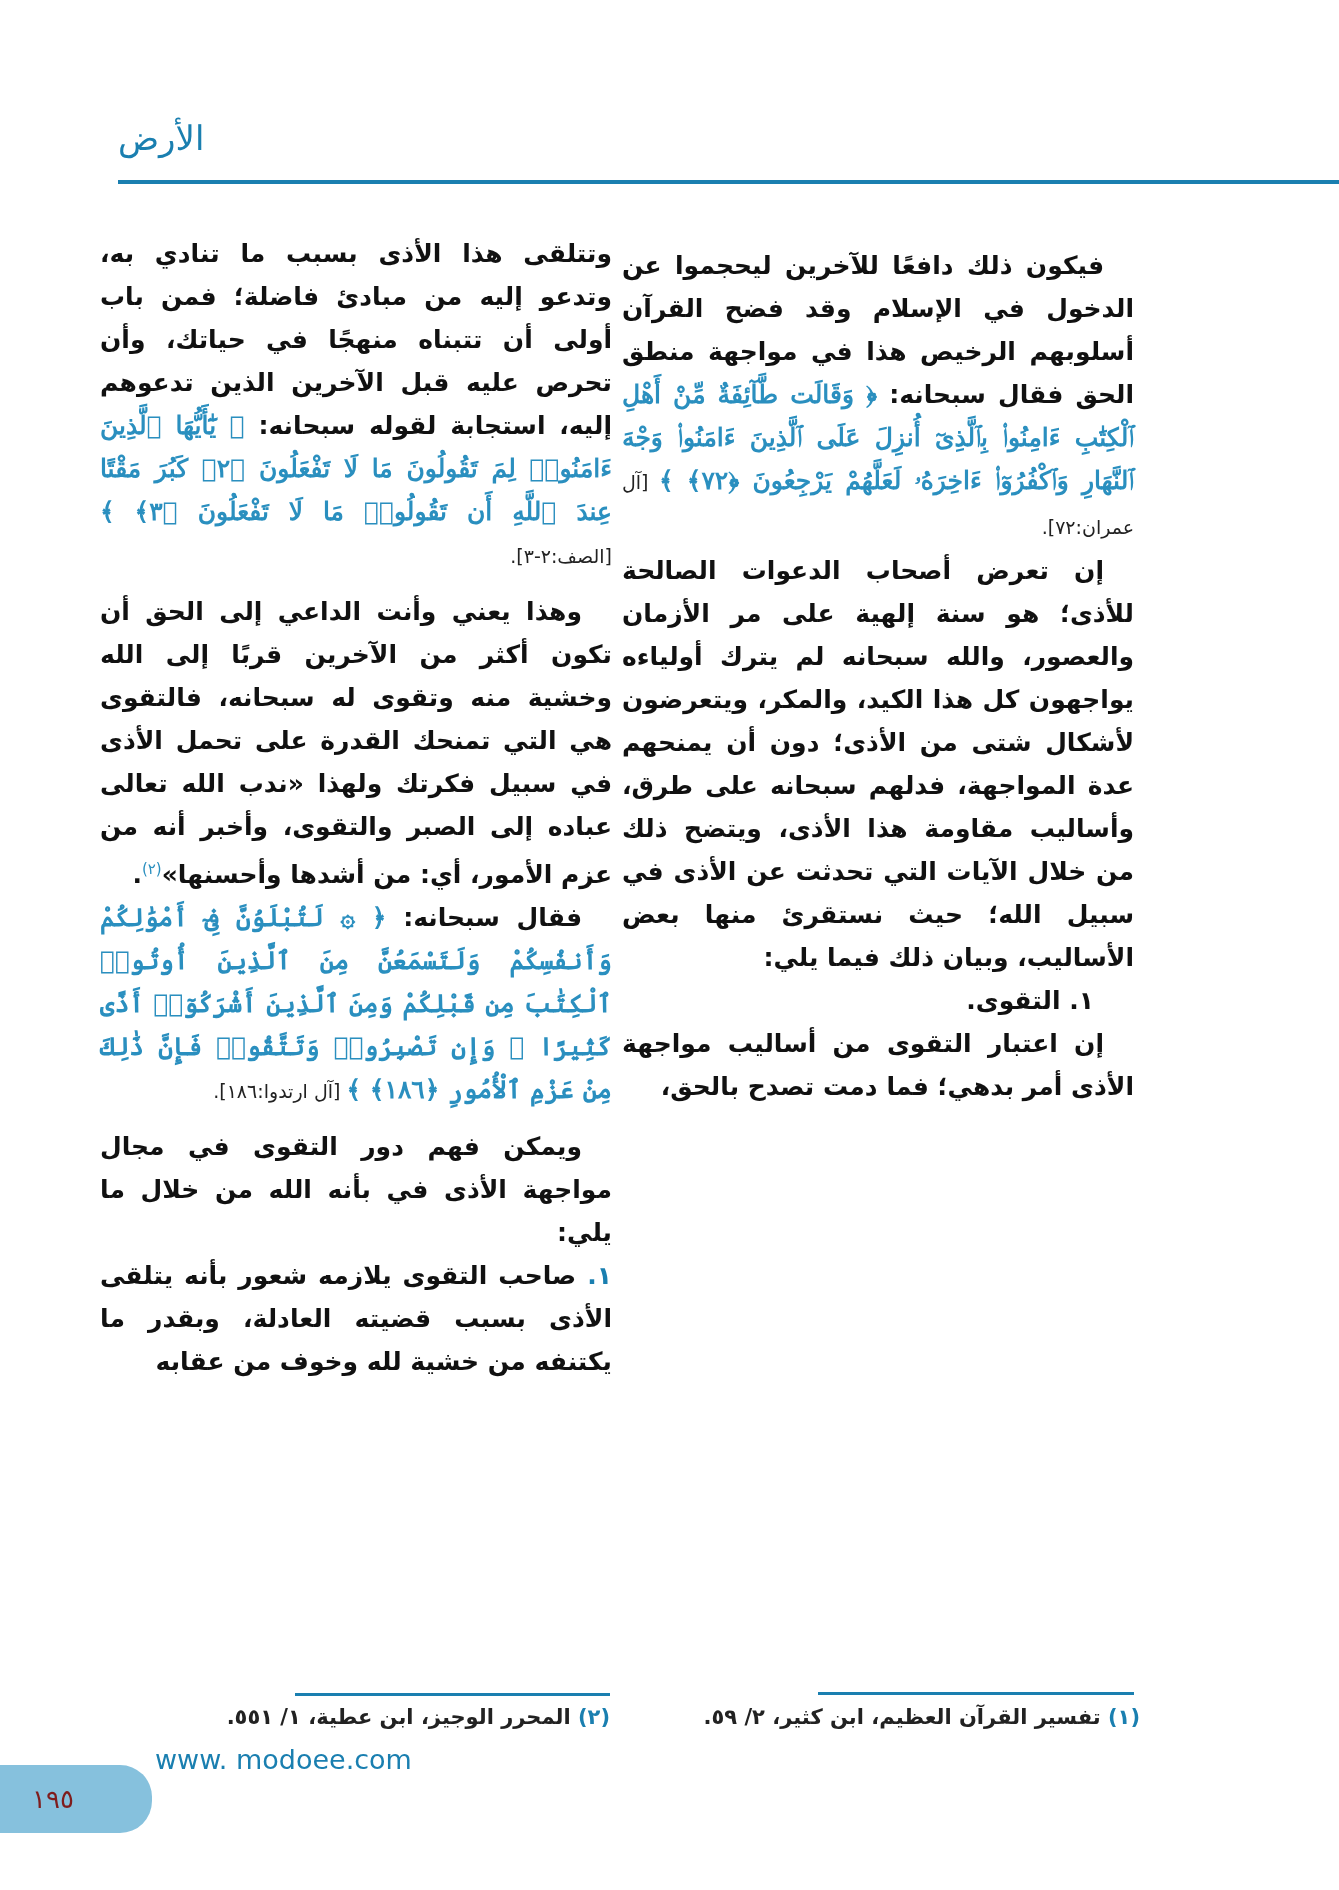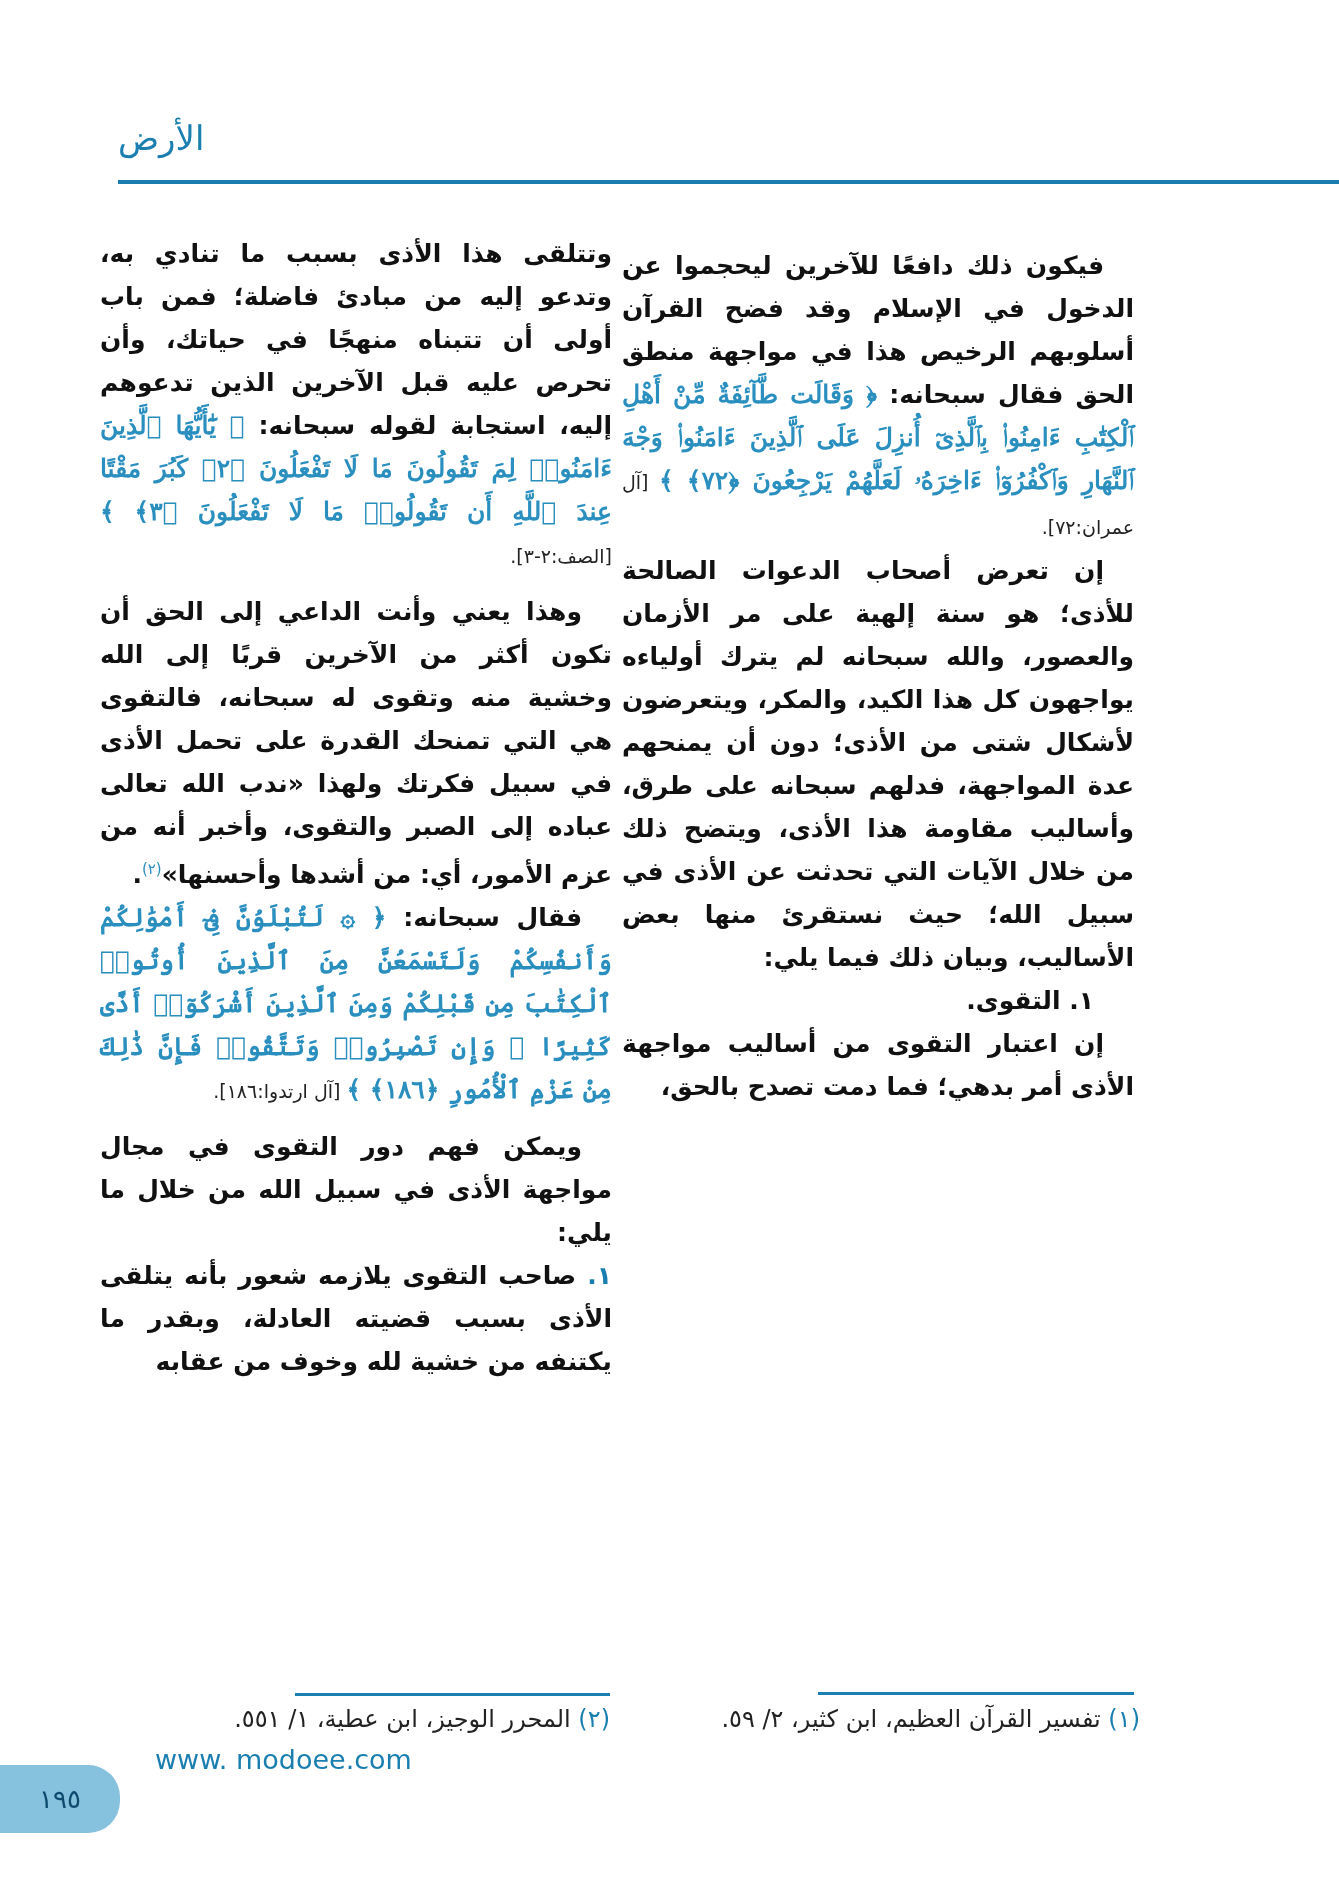--- a/index.html
+++ b/index.html
@@ -16,47 +16,47 @@
   .indent { text-indent: 30px; }
   .verse { color: #2a8fbf; font-family: "DejaVu Serif", serif; font-weight: bold; }
   .ref { font-weight: normal; font-size: 19px; color: #222; }
   .fnref { color: #2a8fbf; font-size: 15px; vertical-align: super; font-weight: normal; }
   .heading { color: #1a7fb0; font-size: 27px; font-weight: bold; margin: 16px 0 14px 0 !important; }
   .gap { margin-top: 12px !important; }
   .num { color: #1a7fb0; }
   .fn-rule { position: absolute; height: 3px; background: #1a7fb0; }
   .fn-rule-right { left: 818px; top: 1692px; width: 316px; }
   .fn-rule-left { left: 295px; top: 1693px; width: 315px; }
-  .footnote { position: absolute; direction: rtl; font-size: 24px; font-weight: normal; color: #222; }
+  .footnote { position: absolute; direction: rtl; font-size: 21px; font-weight: bold; color: #222; }
   .footnote-right { left: 640px; top: 1705px; width: 500px; text-align: right; }
   .footnote-left { left: 100px; top: 1705px; width: 510px; text-align: right; }
   .fn-num { color: #1a7fb0; }
   .page-badge { position: absolute; left: 0; top: 1765px; width: 120px; height: 68px; background: #86c1dd;
-         border-radius: 0 32px 32px 0; color: #0c4a6e; font-size: 26px; text-align: center; line-height: 68px; }
+         border-radius: 0 32px 32px 0; color: #7f1d1d; font-size: 26px; line-height: 68px; padding-left: 32px; }
   .site-url { position: absolute; left: 155px; top: 1744px; font-size: 27px; color: #1a7fb0;
          font-family: "DejaVu Sans", sans-serif; }
 </style>
 </head>
 <body>
 
 <div class="header-title">الأرض</div>
 <div class="header-rule"></div>
 
 <div class="col col-right">
   <p class="indent gap"><span>فيكون ذلك دافعًا للآخرين ليحجموا عن الدخول في الإسلام وقد فضح القرآن أسلوبهم الرخيص هذا في مواجهة منطق الحق فقال سبحانه: </span><span class="verse">﴿ وَقَالَت طَّآئِفَةٌ مِّنْ أَهْلِ ٱلْكِتَٰبِ ءَامِنُوا۟ بِٱلَّذِىٓ أُنزِلَ عَلَى ٱلَّذِينَ ءَامَنُوا۟ وَجْهَ ٱلنَّهَارِ وَٱكْفُرُوٓا۟ ءَاخِرَهُۥ لَعَلَّهُمْ يَرْجِعُونَ ﴿٧٢﴾ ﴾</span><span class="ref"> [آل عمران:٧٢].</span></p>
   <p class="indent">إن تعرض أصحاب الدعوات الصالحة للأذى؛ هو سنة إلهية على مر الأزمان والعصور، والله سبحانه لم يترك أولياءه يواجهون كل هذا الكيد، والمكر، ويتعرضون لأشكال شتى من الأذى؛ دون أن يمنحهم عدة المواجهة، فدلهم سبحانه على طرق، وأساليب مقاومة هذا الأذى، ويتضح ذلك من خلال الآيات التي تحدثت عن الأذى في سبيل الله؛ حيث نستقرئ منها بعض الأساليب، وبيان ذلك فيما يلي:</p>
   <p class="indent" style="padding-right:10px;">١. التقوى.</p>
   <p class="indent">إن اعتبار التقوى من أساليب مواجهة الأذى أمر بدهي؛ فما دمت تصدح بالحق،</p>
 </div>
 
 <div class="col col-left">
   <p><span>وتتلقى هذا الأذى بسبب ما تنادي به، وتدعو إليه من مبادئ فاضلة؛ فمن باب أولى أن تتبناه منهجًا في حياتك، وأن تحرص عليه قبل الآخرين الذين تدعوهم إليه، استجابة لقوله سبحانه: </span><span class="verse">﴿ يَٰٓأَيُّهَا ٱلَّذِينَ ءَامَنُوا۟ لِمَ تَقُولُونَ مَا لَا تَفْعَلُونَ ﴿٢﴾ كَبُرَ مَقْتًا عِندَ ٱللَّهِ أَن تَقُولُوا۟ مَا لَا تَفْعَلُونَ ﴿٣﴾ ﴾</span><span class="ref">[الصف:٢-٣].</span></p>
   <p class="indent gap"><span>وهذا يعني وأنت الداعي إلى الحق أن تكون أكثر من الآخرين قربًا إلى الله وخشية منه وتقوى له سبحانه، فالتقوى هي التي تمنحك القدرة على تحمل الأذى في سبيل فكرتك ولهذا «ندب الله تعالى عباده إلى الصبر والتقوى، وأخبر أنه من عزم الأمور، أي: من أشدها وأحسنها»</span><span class="fnref">(٢)</span><span>.</span></p>
   <p class="indent"><span>فقال سبحانه: </span><span class="verse">﴿ ۞ لَتُبْلَوُنَّ فِىٓ أَمْوَٰلِكُمْ وَأَنفُسِكُمْ وَلَتَسْمَعُنَّ مِنَ ٱلَّذِينَ أُوتُوا۟ ٱلْكِتَٰبَ مِن قَبْلِكُمْ وَمِنَ ٱلَّذِينَ أَشْرَكُوٓا۟ أَذًى كَثِيرًا ۚ وَإِن تَصْبِرُوا۟ وَتَتَّقُوا۟ فَإِنَّ ذَٰلِكَ مِنْ عَزْمِ ٱلْأُمُورِ ﴿١٨٦﴾ ﴾</span><span class="ref"> [آل ارتدوا:١٨٦].</span></p>
-  <p class="indent gap">ويمكن فهم دور التقوى في مجال مواجهة الأذى في سبيل الله من خلال ما يلي:</p>
+  <p class="indent gap">ويمكن فهم دور التقوى في مجال مواجهة الأذى في بأنه الله من خلال ما يلي:</p>
   <p><span class="num">١.</span><span> صاحب التقوى يلازمه شعور بأنه يتلقى الأذى بسبب قضيته العادلة، وبقدر ما يكتنفه من خشية لله وخوف من عقابه</span></p>
 </div>
 
 <div class="fn-rule fn-rule-right"></div>
 <div class="fn-rule fn-rule-left"></div>
 
 <div class="footnote footnote-right"><span class="fn-num">(١)</span><span> تفسير القرآن العظيم، ابن كثير، ٢/ ٥٩.</span></div>
 <div class="footnote footnote-left"><span class="fn-num">(٢)</span><span> المحرر الوجيز، ابن عطية، ١/ ٥٥١.</span></div>
 
 <div class="page-badge">١٩٥</div>

